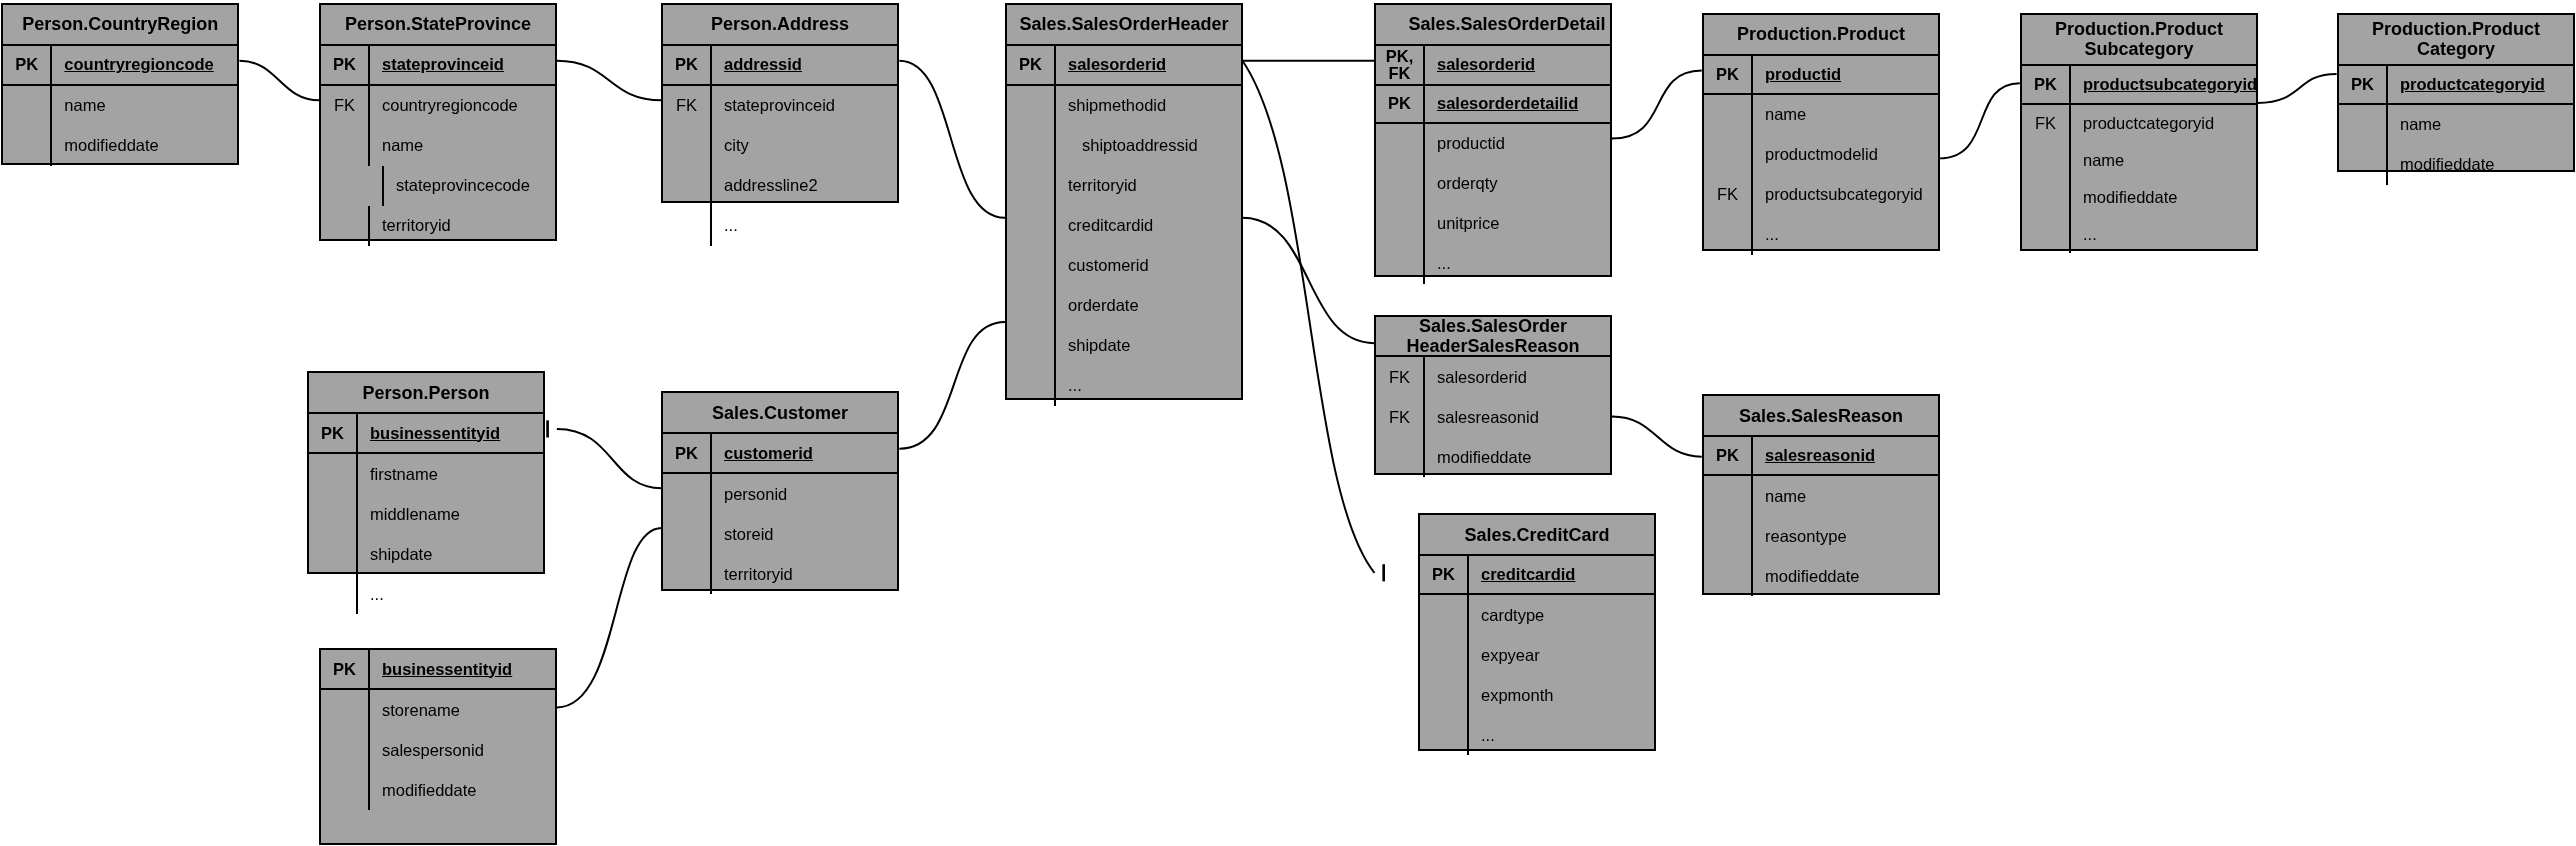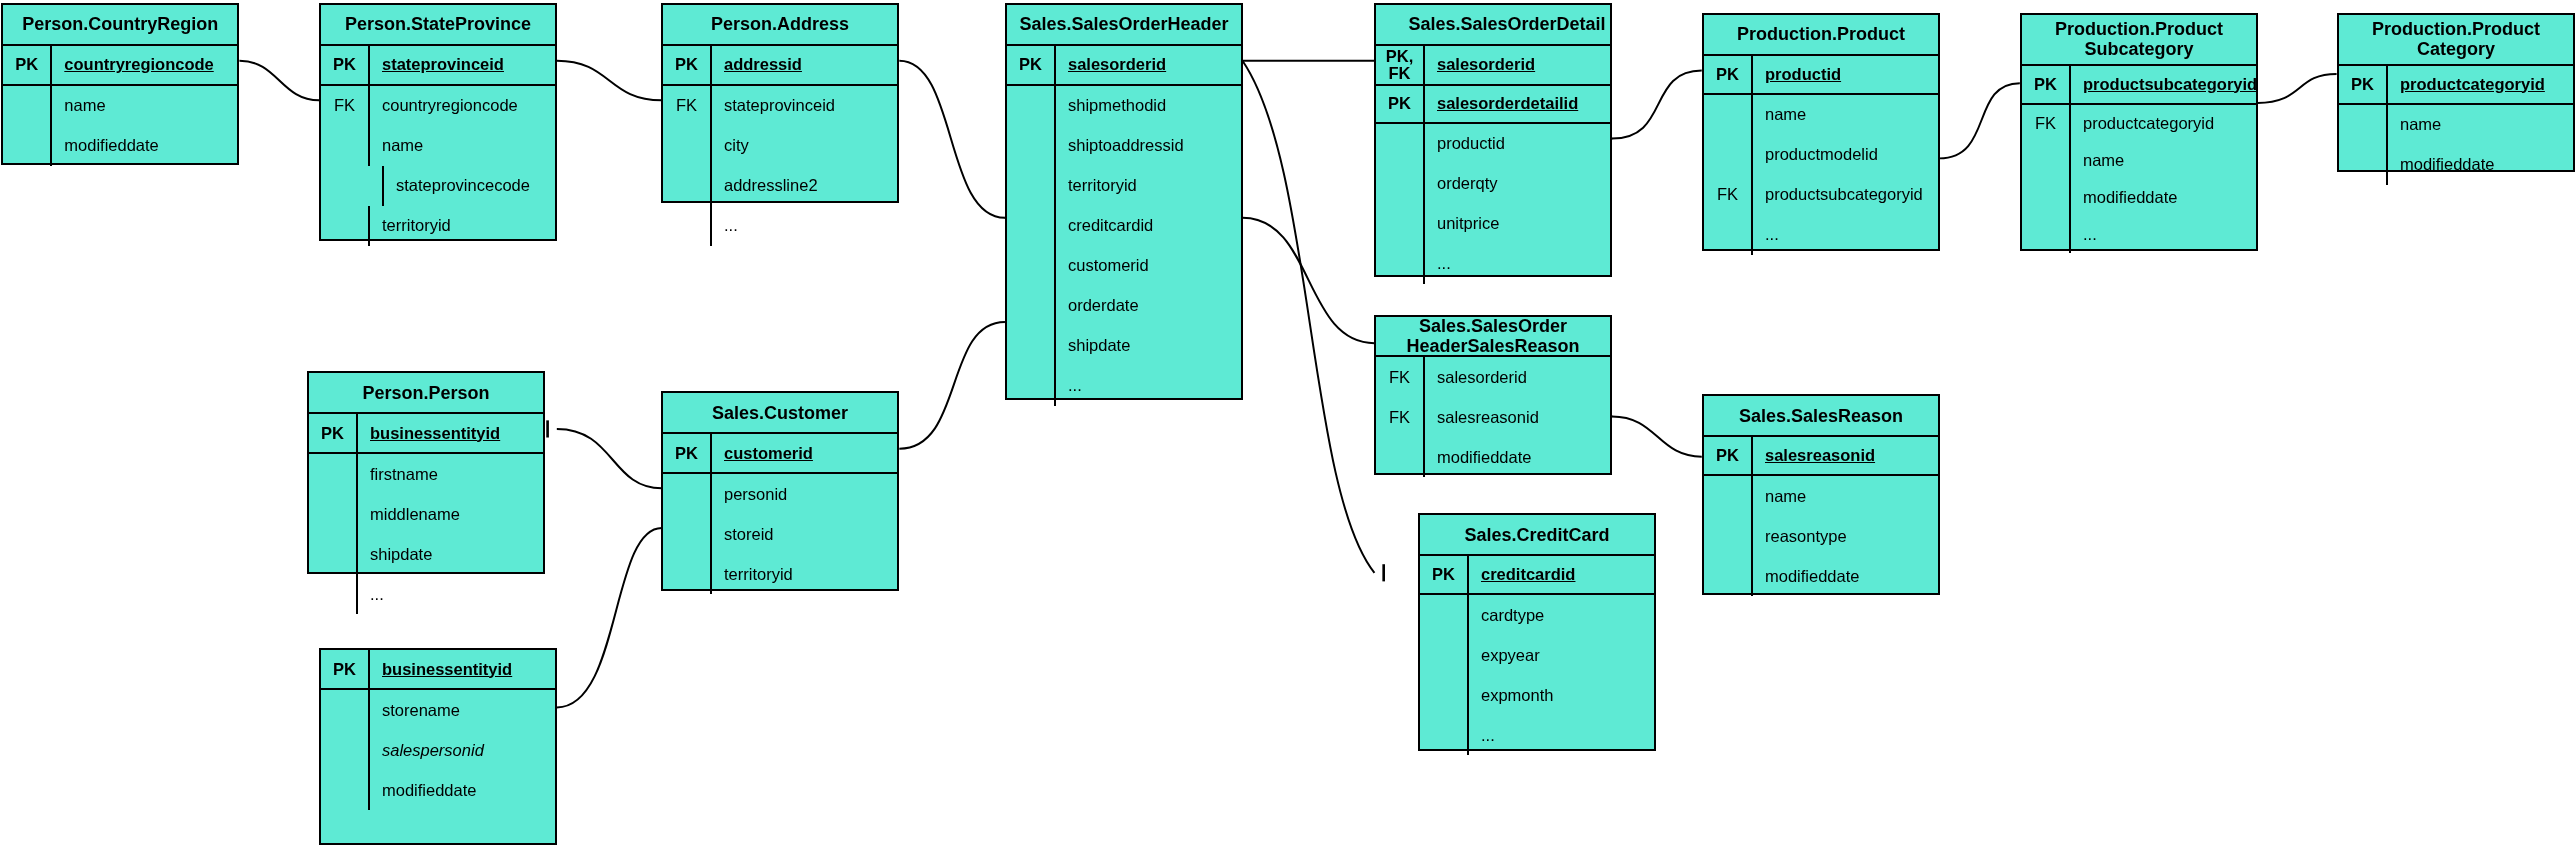--- a/index.html
+++ b/index.html
@@ -10,21 +10,21 @@
     height:846px;
     background:#ffffff;
     font-family:"Liberation Sans", sans-serif;
     overflow:hidden;
   }
   #edges{position:absolute;left:0;top:0;width:2576px;height:846px;pointer-events:none;}
   .entity{
     position:absolute;
     box-sizing:border-box;
     border:2px solid #000;
-    background:#5eead4;
+    background:#a3a3a3;
   }
   .ent-title{
     box-sizing:border-box;
     width:100%;
     text-align:center;
     font-weight:bold;
     font-size:18px;
     line-height:20px;
     color:#000;
     padding:6px 4px 6px 4px;
@@ -222,21 +222,21 @@
     <div class="entity" style="left: 1005px; top: 2.6px; width: 238px; height: 397px;">
       <div class="ent-title" style="height: 41px; display: flex; align-items: center; justify-content: center;">Sales.SalesOrderHeader</div>
       <div class="attr-row sep" style="height: 40px;">
         <div class="key-cell pk">PK</div>
         <div class="name-cell pkname" style="min-height: 0px;">salesorderid</div>
       </div>
       <div class="attr-row" style="height: 40px;">
         <div class="key-cell"></div>
         <div class="name-cell" style="min-height: 0px;">shipmethodid</div>
       </div>
-      <div class="attr-row" style="height: 40px;">
+      <div class="attr-row" style="height: 40px; gap: 14px;">
         <div class="key-cell"></div>
         <div class="name-cell" style="min-height: 0px;">shiptoaddressid</div>
       </div>
       <div class="attr-row" style="height: 40px;">
         <div class="key-cell"></div>
         <div class="name-cell" style="min-height: 0px;">territoryid</div>
       </div>
       <div class="attr-row" style="height: 40px;">
         <div class="key-cell"></div>
         <div class="name-cell" style="min-height: 0px;">creditcardid</div>
@@ -395,21 +395,21 @@
       <div class="attr-row sep" style="height: 40px;">
         <div class="key-cell pk">PK</div>
         <div class="name-cell pkname" style="min-height: 0px;">businessentityid</div>
       </div>
       <div class="attr-row" style="height: 40px;">
         <div class="key-cell"></div>
         <div class="name-cell" style="min-height: 0px;">storename</div>
       </div>
       <div class="attr-row" style="height: 40px;">
         <div class="key-cell"></div>
-        <div class="name-cell" style="min-height: 0px; font-style: italic;">salespersonid</div>
+        <div class="name-cell" style="min-height: 0px;">salespersonid</div>
       </div>
       <div class="attr-row" style="height: 40px;">
         <div class="key-cell"></div>
         <div class="name-cell" style="min-height: 0px;">modifieddate</div>
       </div>
     </div>
     <div class="entity" style="left: 1374px; top: 315px; width: 238px; height: 160px;">
       <div class="ent-title" style="height: 40px; display: flex; align-items: center; justify-content: center;">Sales.SalesOrder
 HeaderSalesReason</div>
       <div class="attr-row" style="height: 40px;">

